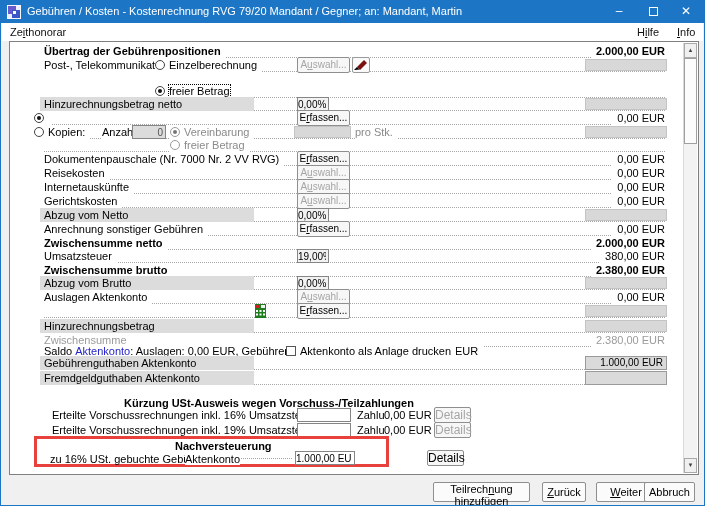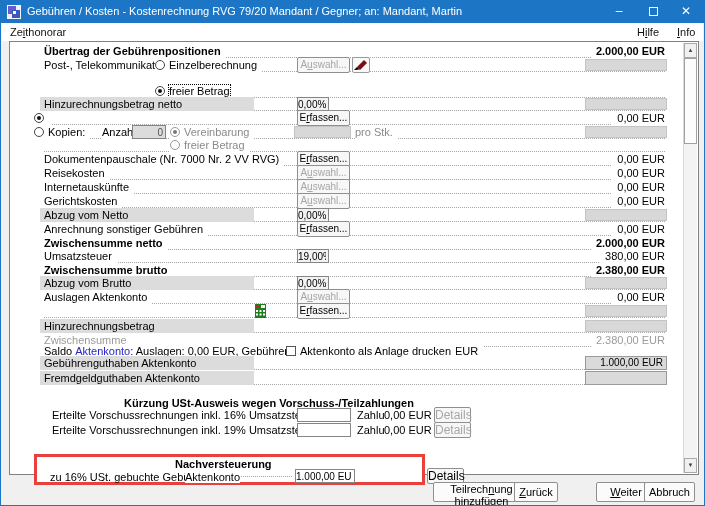--- a/index.html
+++ b/index.html
@@ -49,21 +49,21 @@
   .dfield { position:absolute; left:541px; width:82px; top:-1px; height:14px; background:#dadada;
             border:1px solid #9a9a9a; text-align:right; padding-right:3px; font-size:10px; line-height:12px; }
   .pfield { position:absolute; left:253px; width:32px; top:-1px; height:14px; background:#f2f2f2;
             border:1px solid #858585; text-align:right; padding:0 2px 0 0; font-family:inherit;
             font-size:10px; line-height:12px; }
   .ninput { position:absolute; border:1px solid #858585; font-family:inherit; font-size:10px;
             text-align:right; padding:0 2px 0 0; height:14px; top:-1px; }
   .chk { display:inline-block; width:10px; height:10px; border:1px solid #555; background:#fff;
          vertical-align:-1px; margin-right:4px; }
   .link { color:var(--link); text-decoration:underline; }
-  .redbox { position:absolute; left:24px; top:412px; width:391px; height:31px;
+  .redbox { position:absolute; left:24px; top:394px; width:355px; height:31px;
             border:3px solid var(--red); background:#fff; }
   .dbtn { position:absolute; width:37px; height:16px; background:#f7f7f7; border:1px solid #8f8f8f;
           border-radius:2px; font-family:inherit; font-size:12px; line-height:12px; padding:0; }
   .dbtn.dis { color:#a6a6a6; }
   
   .sb { position:absolute; right:1px; top:1px; width:14px; bottom:1px; background:#f3f3f3;
         border-left:1px solid #d9d9d9; }
   .sb-btn { position:absolute; left:0; width:13px; height:15px; background:#f0f0f0;
             border:1px solid #a9a9a9; text-align:center; font-size:6px; line-height:13px; color:#444; }
   .sb-thumb { position:absolute; left:0; top:15px; width:13px; height:86px; background:#fcfcfc;
@@ -306,17 +306,17 @@
     </div>
 
     <div class="sb">
       <div class="sb-btn" style="top:0">▲</div>
       <div class="sb-thumb"></div>
       <div class="sb-btn" style="bottom:0">▼</div>
     </div>
   </div>
 
   <button class="fbtn" style="left:432px;width:97px"><span>Teilrech</span><u>n</u><span>ung hinzufügen</span></button>
-  <button class="fbtn" style="left:513px;width:44px"><u>Z</u><span>urück</span></button>
+  <button class="fbtn" style="left:541px;width:44px"><u>Z</u><span>urück</span></button>
   <button class="fbtn" style="left:595px;width:60px"><u>W</u><span>eiter</span></button>
   <button class="fbtn" style="left:643px;width:51px">Abbruch</button>
 
 </div>
 
 </body></html>

